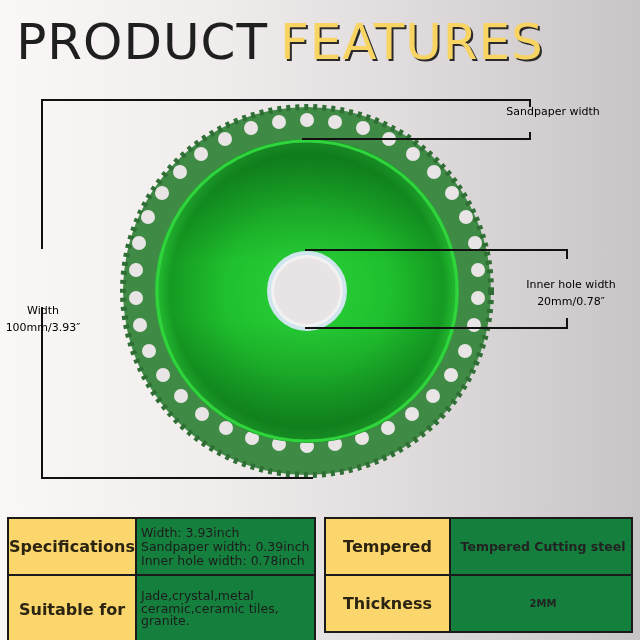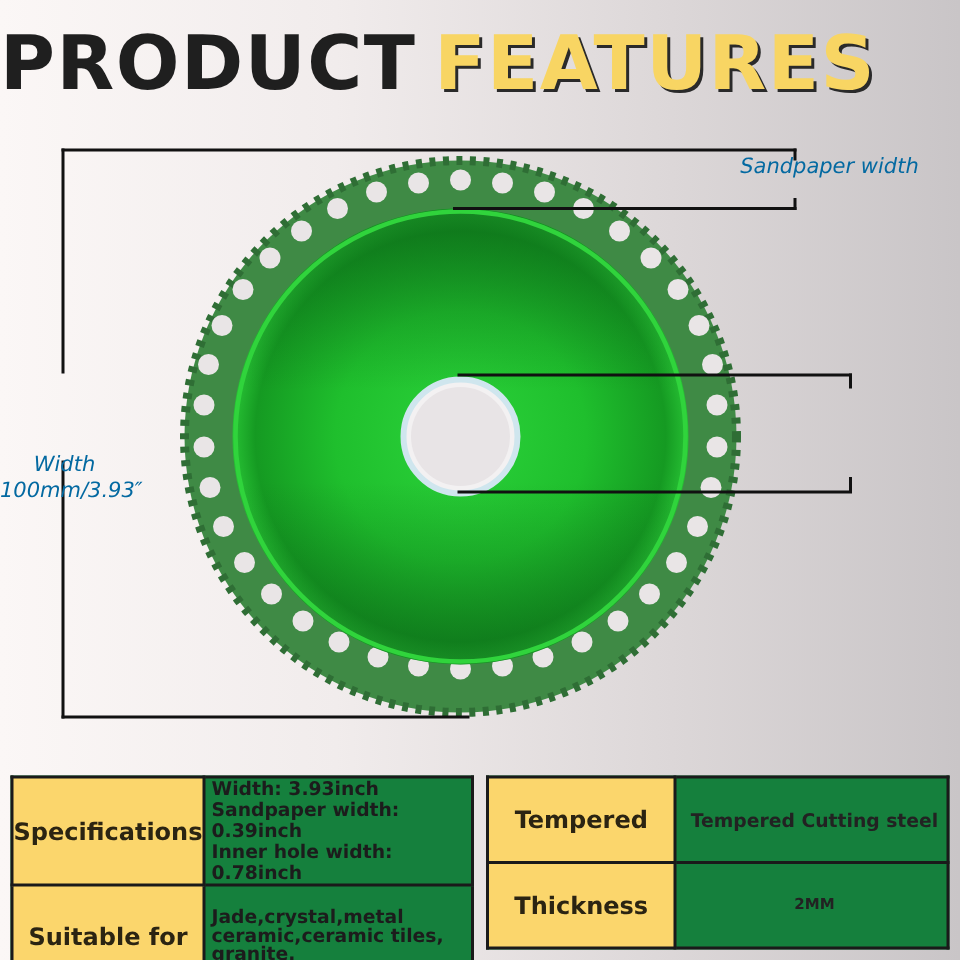--- a/index.html
+++ b/index.html
@@ -1,29 +1,29 @@
 <!DOCTYPE html>
 <html><head>
 <meta charset="utf-8">
 <style>
   html,body{margin:0;padding:0;}
   body{width:640px;height:640px;overflow:hidden;position:relative;
     background:linear-gradient(90deg,#fbf7f6 0%,#f1ecec 35%,#dcd7d8 70%,#c9c5c7 100%);
     font-family:"DejaVu Sans","Liberation Sans",sans-serif;color:#1b1b1b;}
   .title{position:absolute;left:0;top:12px;width:560px;text-align:center;
-    font-family:"DejaVu Sans",sans-serif;font-weight:bold;font-size:50px;letter-spacing:1px;line-height:60px;}
+    font-family:"DejaVu Sans",sans-serif;font-weight:normal;font-size:50px;letter-spacing:1px;line-height:60px;}
   .title .w1{color:#1f1f1f;}
   .title .w2{color:#f8d563;text-shadow:2px 2px 0 #2a2a2a;margin-left:12px;}
   .line{position:absolute;background:#111;}
-  .lbl{position:absolute;font-size:14px;line-height:17px;color:#0369a1;text-align:center;white-space:nowrap;font-style:italic;}
+  .lbl{position:absolute;font-size:11px;line-height:17px;color:#000000;text-align:center;white-space:nowrap;}
   .disc{position:absolute;left:120px;top:104px;width:374px;height:374px;}
   table.spec{position:absolute;border-collapse:collapse;background:#15803d;}
   table.spec td{border:2px solid #1a1a1a;padding:0;}
   td.k{background:#fbd66c;color:#2b2412;font-weight:bold;text-align:center;font-size:16px;}
-  td.v{color:#1c1c1c;font-size:12.5px;line-height:14px;padding-left:4px !important;font-weight:bold;}
+  td.v{color:#1c1c1c;font-size:12.5px;line-height:14px;padding-left:4px !important;}
   td.vc{text-align:center;font-weight:bold;color:#222;}
 </style>
 </head>
 <body>
 
 <div class="title">
   <span class="w1">PRODUCT</span><span class="w2">FEATURES</span>
 </div>
 
 <svg class="disc" viewBox="0 0 374 374" xmlns="http://www.w3.org/2000/svg">
@@ -107,20 +107,22 @@
 <div class="line" style="left:529px;top:132px;width:2px;height:8px;"></div>
 <div class="lbl" style="left:478px;top:103px;width:150px;">
   <div>Sandpaper width</div>
 </div>
 
 <div class="line" style="left:305px;top:249px;width:263px;height:2px;"></div>
 <div class="line" style="left:566px;top:249px;width:2px;height:10px;"></div>
 <div class="line" style="left:305px;top:327px;width:263px;height:2px;"></div>
 <div class="line" style="left:566px;top:318px;width:2px;height:10px;"></div>
 <div class="lbl" style="left:506px;top:276px;width:130px;">
+  <div>Inner hole width</div>
+  <div>20mm/0.78″</div>
 </div>
 
 <table class="spec" style="left:7px;top:517px;width:309px;height:114px;">
   <tbody>
       <tr style="height:57px;">
     <td class="k" style="width:122px;">Specifications</td>
     <td class="v">
       <div>Width: 3.93inch</div>
       <div>Sandpaper width: 0.39inch</div>
       <div>Inner hole width: 0.78inch</div>

